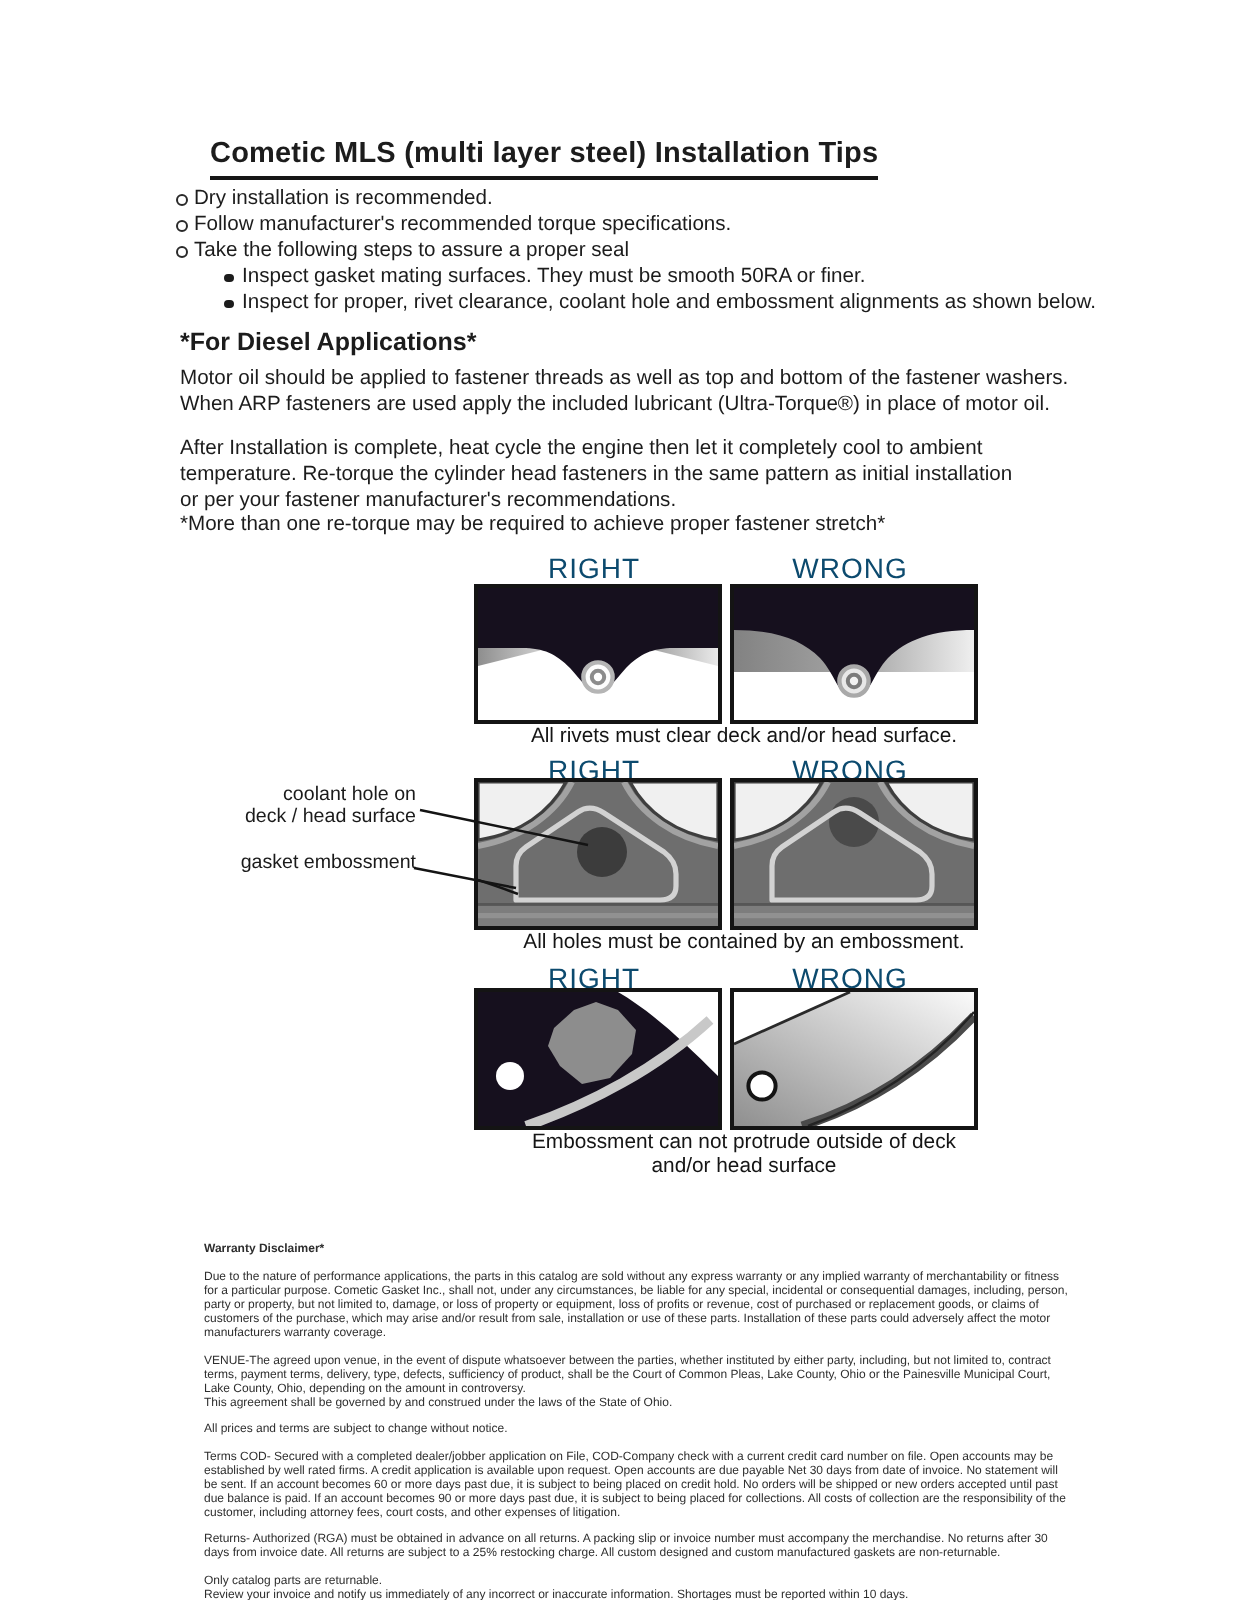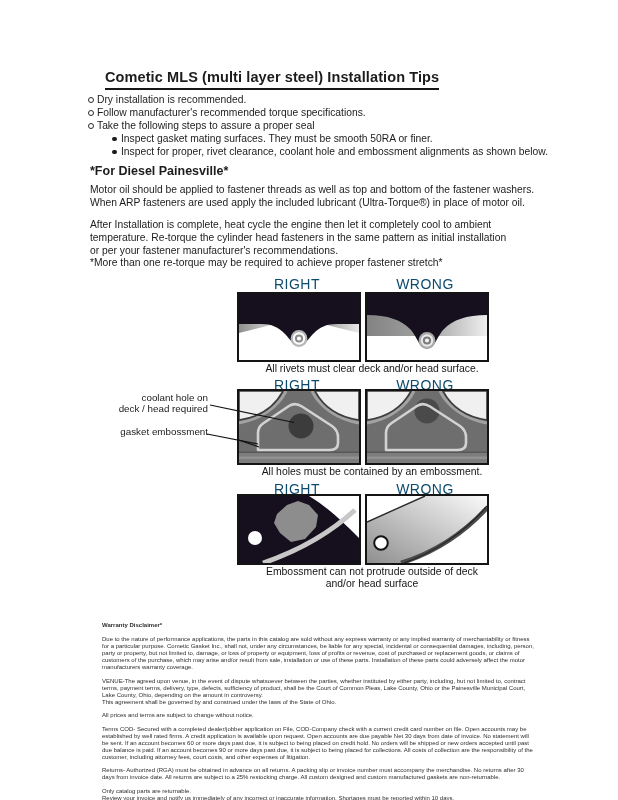--- a/index.html
+++ b/index.html
@@ -54,21 +54,21 @@
   <div id="title" class="abs">Cometic MLS (multi layer steel) Installation Tips</div>
 
   <div id="tips-list" class="abs">
     <div class="b1">Dry installation is recommended.</div>
     <div class="b1">Follow manufacturer's recommended torque specifications.</div>
     <div class="b1">Take the following steps to assure a proper seal</div>
     <div class="b2">Inspect gasket mating surfaces.  They must be smooth 50RA or finer.</div>
     <div class="b2">Inspect for proper, rivet clearance, coolant hole and embossment alignments as shown below.</div>
   </div>
 
-  <div id="diesel-heading" class="abs">*For Diesel Painesville*</div>
+  <div id="diesel-heading" class="abs">*For Diesel Applications*</div>
   <div id="diesel-p1" class="abs para">Motor oil should be applied to fastener threads as well as top and bottom of the fastener washers.
 When ARP fasteners are used apply the included lubricant (Ultra-Torque®) in place of motor oil.</div>
   <div id="diesel-note" class="abs para">*More than one re-torque may be required to achieve proper fastener stretch*</div>
   <div id="diesel-p2" class="abs para">After Installation is complete, heat cycle the engine then let it completely cool to ambient
 temperature. Re-torque the cylinder head fasteners in the same pattern as initial installation
 or per your fastener manufacturer's recommendations.</div>
 
   <div class="abs rw-label col-r" style="top:228px">RIGHT</div>
   <div class="abs rw-label col-w" style="top:228px">WRONG</div>
 
@@ -108,21 +108,21 @@
       <circle cx="60" cy="46.5" r="7.3" fill="#e8e8e8" stroke="#a9a9a9" stroke-width="2.2"></circle>
       <circle cx="60" cy="46.5" r="3.1" fill="#f2f2f2" stroke="#7b7b7b" stroke-width="2"></circle>
     </svg>
   </div>
   <div class="abs caption" style="top:315px">All rivets must clear deck and/or head surface.</div>
 
   <div class="abs rw-label col-r" style="top:329px">RIGHT</div>
   <div class="abs rw-label col-w" style="top:329px">WRONG</div>
 
   <div id="label-coolant" class="abs diagram-label">coolant hole on
-deck / head required</div>
+deck / head surface</div>
   <div id="label-emboss" class="abs diagram-label">gasket embossment</div>
 
   <div class="abs fig col-r" style="top:341px">
     <svg viewBox="0 0 120 72">
       <rect width="120" height="72" fill="#6e6e6e"></rect>
       <rect x="0" y="60.5" width="120" height="1.4" fill="#565656"></rect>
       <rect x="0" y="62" width="120" height="10" fill="#7d7d7d"></rect>
       <rect x="0" y="65.5" width="120" height="2.6" fill="#919191"></rect>
       <path d="M47,0 C39,16 22,28 0,32" stroke="#a2a2a2" stroke-width="3" fill="none"></path>
       <path d="M0,0 H44 C36,15 21,26 0,29 Z" fill="#f0f0f0" stroke="#3e3e3e" stroke-width="1.6"></path>

